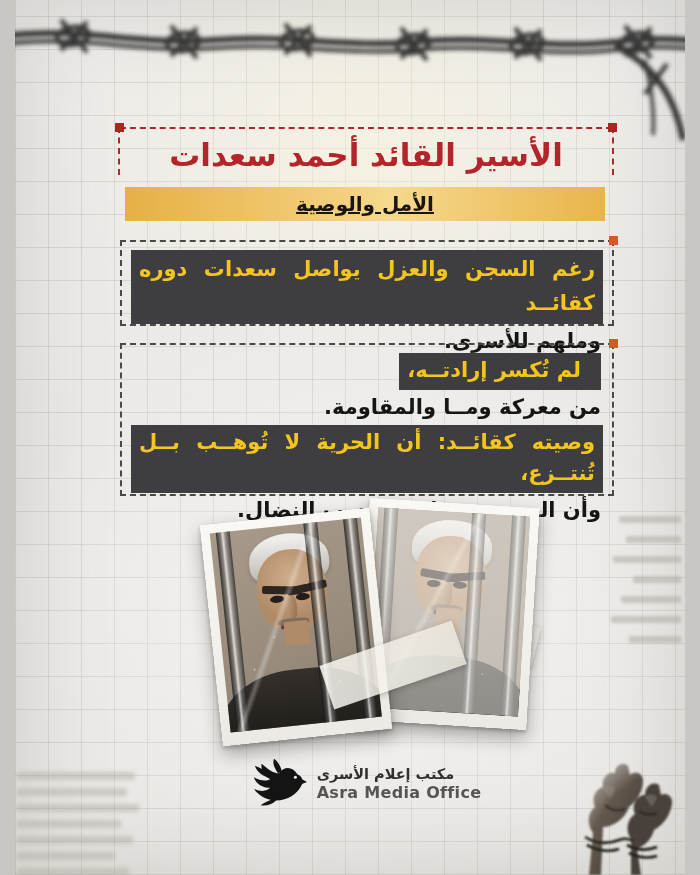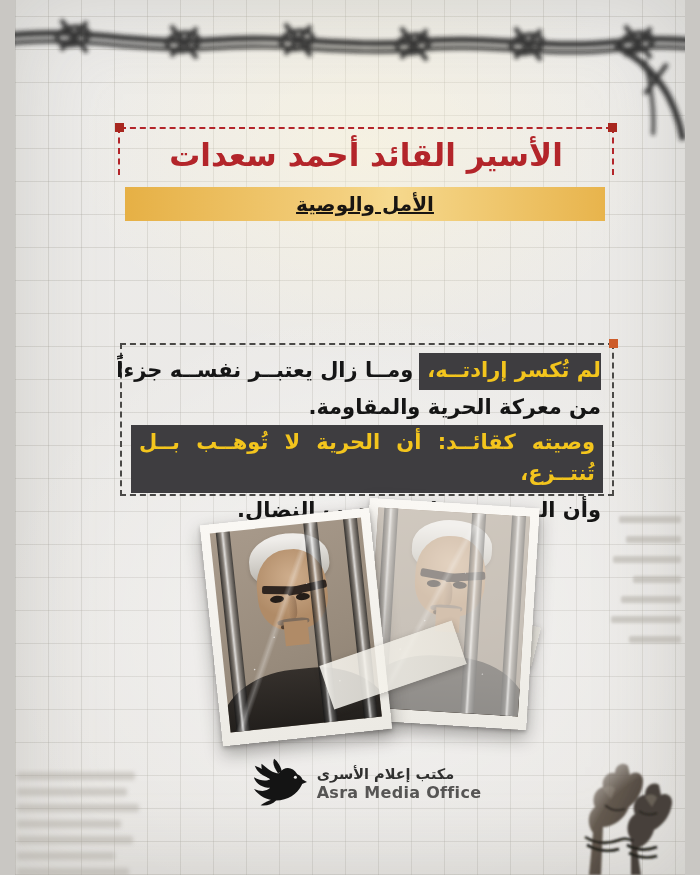--- a/index.html
+++ b/index.html
@@ -65,21 +65,21 @@
   }
   .tblock .corner.tr{right:-6px;top:-6px;background:#cd5c2a;}
   .block1{top:240px;height:68px;}
   .block2{top:343px;height:135px;}
   .line{
     direction:rtl;text-align:right;white-space:nowrap;
     font-size:21px;font-weight:bold;color:#151515;line-height:34px;
   }
   .hl{
     background:#3e3d40;color:#f3c51d;
-    padding:2px 0 4px 8px;
+    padding:2px 20px 4px 8px;
     box-decoration-break:clone;
   }
   .hl.full{
     display:block;white-space:normal;
     text-align:justify;text-align-last:justify;
     padding:2px 8px 4px 8px;margin-left:-2px;margin-right:-2px;
   }
   .line-split{
     display:flex;justify-content:space-between;align-items:baseline;gap:6px;
     direction:rtl;white-space:nowrap;
@@ -214,28 +214,34 @@
     <div class="side r"></div>
     <div class="corner tl"></div>
     <div class="corner tr"></div>
     <h1 class="poster-title">الأسير القائد أحمد سعدات</h1>
   </div>
 
   <div class="banner">
     <span>الأمل والوصية</span>
   </div>
 
+  <div class="tblock block1">
+    <div class="corner tr"></div>
+    <div class="line">
+      <span class="hl full">رغم السجن والعزل يواصل سعدات دوره كقائــد</span>
+    </div>
+    <div class="line">وملهم للأسرى.</div>
+  </div>
 
   <div class="tblock block2">
     <div class="corner tr"></div>
     <div class="line-split row">
       <span class="hl">لم تُكسر إرادتــه،</span>
-      <span>ومــا زال يعتبــر نفســه جزءاً</span>
-    </div>
-    <div class="line row">من معركة الحرية والمقاومة.</div>
+    </div>
+    <div class="line row">من معركة ومــا والمقاومة.</div>
     <div class="line row">
       <span class="hl full">وصيته كقائــد: أن الحرية لا تُوهــب بــل تُنتــزع،</span>
     </div>
     <div class="line row">وأن السجن محطة في درب النضال.</div>
   </div>
 
   <div class="photo photo-right">
     <div class="pimg">
       <div class="hair"></div>
       <div class="face"></div>

